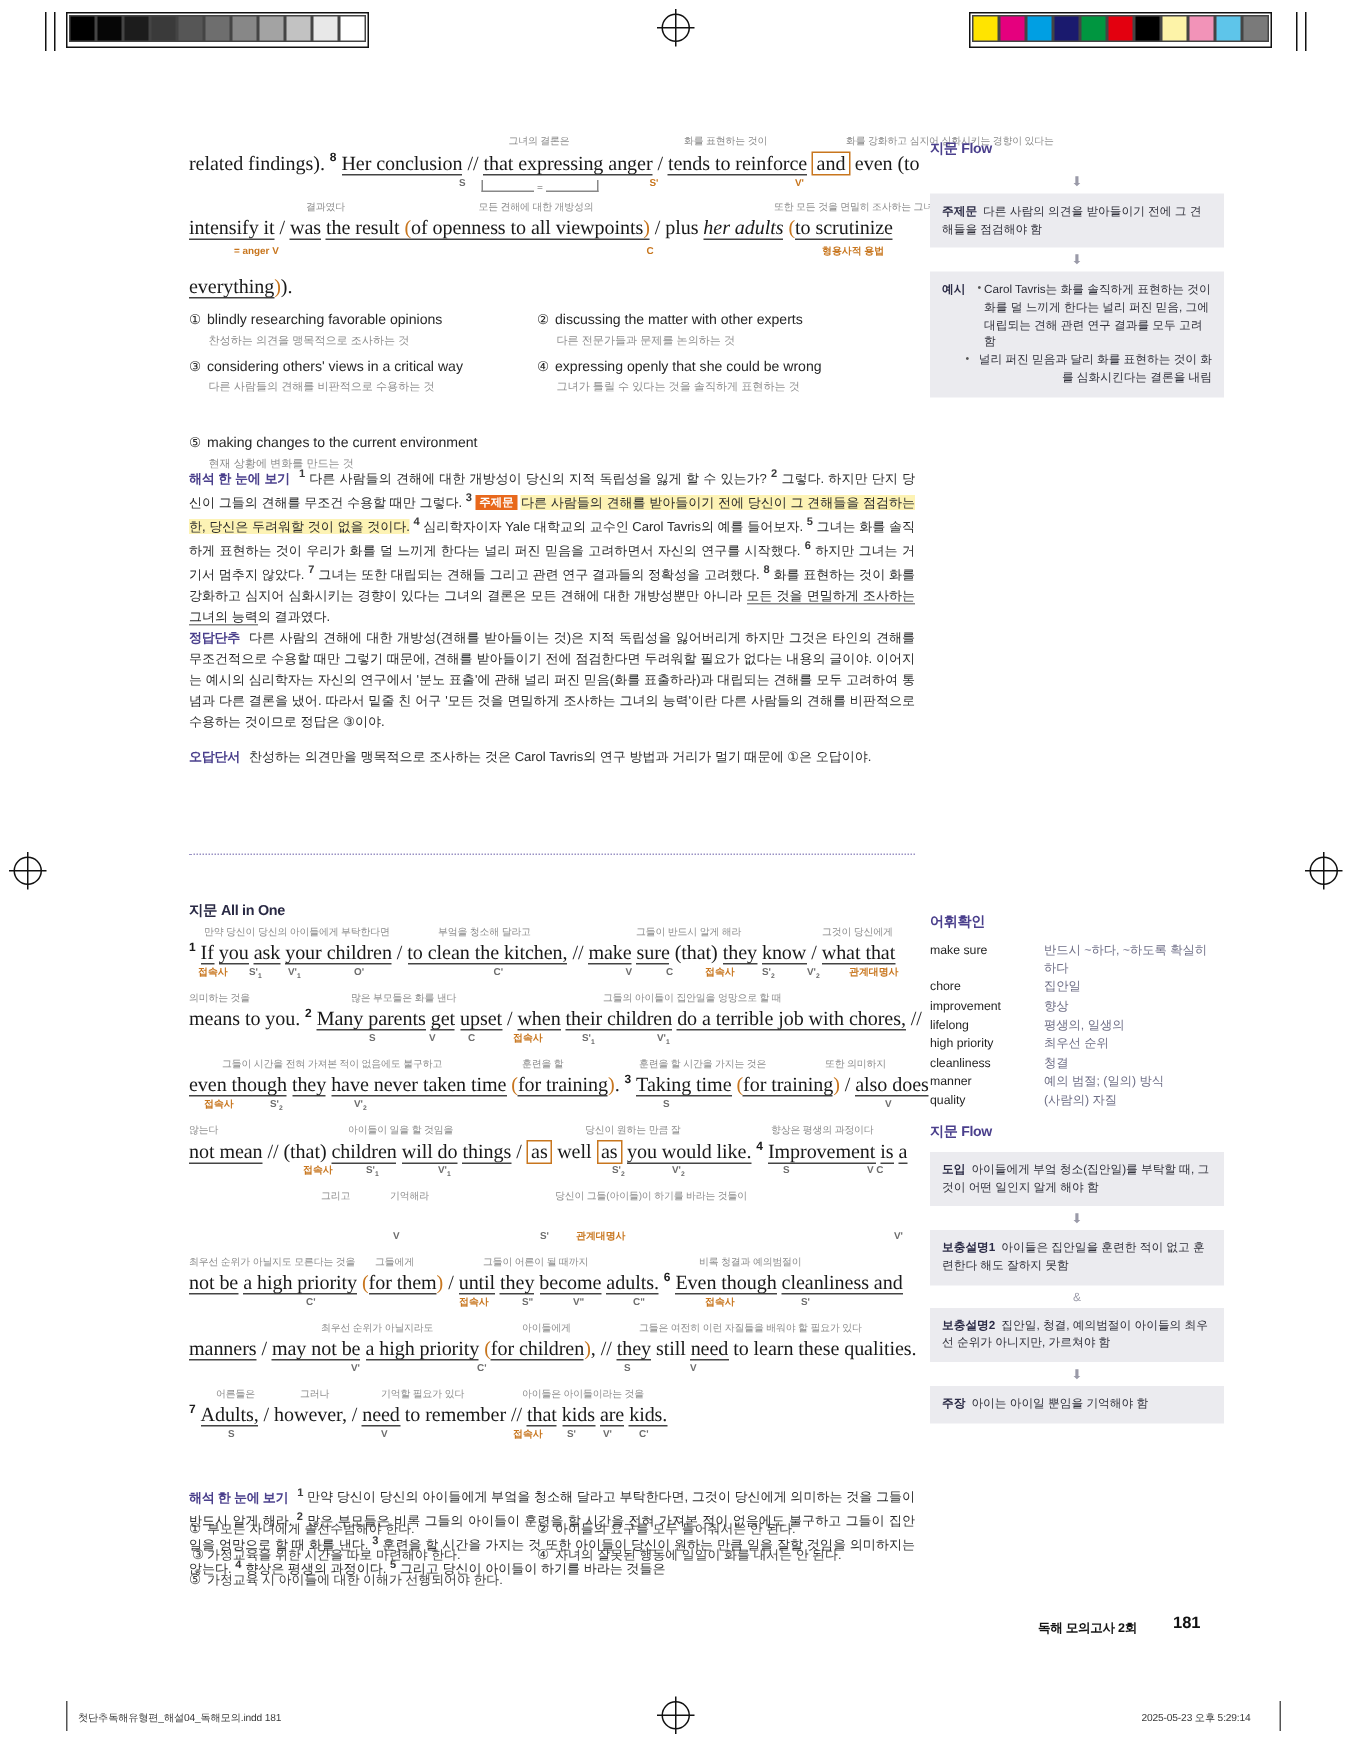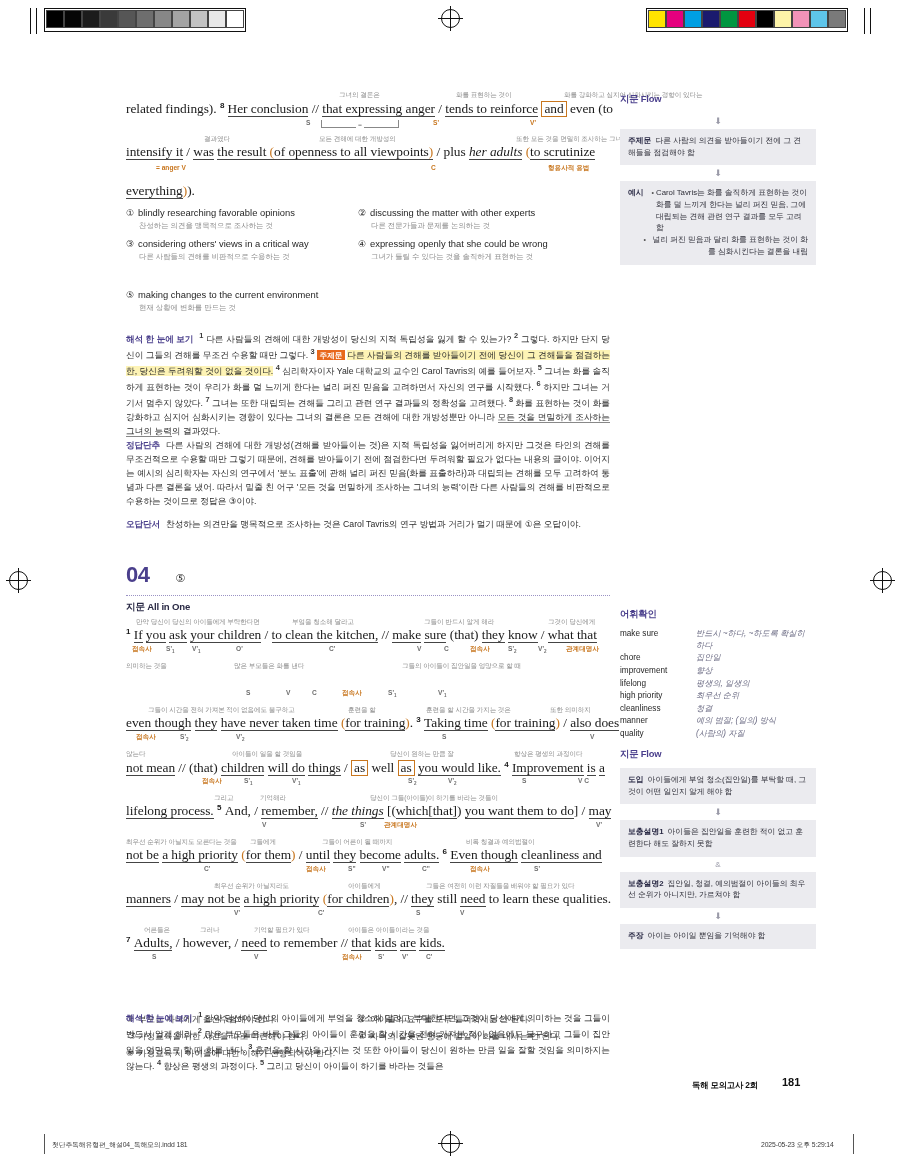--- a/index.html
+++ b/index.html
@@ -93,21 +93,21 @@
   .lab.gray { color:#6d6d6d; }
 
   
   .choices { position: relative; }
   .choice { position: absolute; }
   .ch-en { font-size: 9.4px; color: #262626; white-space: nowrap; }
   .ch-ko { font-size: 7.4px; color: #8c8c8c; margin-top: 3px; margin-left: 13px; white-space: nowrap; }
   .ch-num { display: inline-block; width: 12px; font-size: 9px; }
 
   
-  .expl { font-size: 8.7px; line-height: 1.62; color: #2b2b2b; text-align: justify; margin-top: 20px; }
+  .expl { font-size: 8.7px; line-height: 1.62; color: #2b2b2b; text-align: justify; }
   .expl .tag {
     color: #4a3f8c;
     font-weight: bold;
     letter-spacing: -0.2px;
     margin-right: 6px;
   }
   .expl .num { font-weight: bold; font-size: 7.4px; vertical-align: super; color:#3a3a3a; }
   .hl { background: #fdf3b5; }
   .chip {
     background: #e8681c;
@@ -167,21 +167,21 @@
     color: #9a9aa8;
     font-size: 8px;
     line-height: 1;
     padding: 4px 0 3px 0;
   }
   .bullet-li { display: flex; }
   .bullet-li .bd { color:#555; margin-right:2px; font-size:7px; line-height:1.6;}
 
   .vocab-row { display: flex; font-size: 8.2px; line-height: 1.42; margin-bottom: 1px; }
   .vocab-en { width: 76px; color: #1f1f1f; flex: none; }
-  .vocab-ko { color: #6e6e86; font-style: italic; }
+  .vocab-ko { color: #6e6e86; }
 
   
   .foot-center {
     position: absolute;
     font-size: 8.4px;
     font-weight: bold;
     letter-spacing: -0.2px;
     color: #111;
   }
   .foot-page { position: absolute; font-size: 11px; font-weight: bold; color: #111; }
@@ -318,24 +318,20 @@
           <div class="bullet-li" style="margin-left:-8px;text-align:right;">
               <span class="bd">•</span>
               <span>널리 퍼진 믿음과 달리 화를 표현하는 것이 화를 심화시킨다는 결론을 내림</span>
             </div>
         </div>
       </div>
     </div>
   </div>
 
   <div class="col-main" style="top:562px;">
-    <div class="qhead">
-      <span class="qnum">04</span>
-      <span class="qans">⑤</span>
-    </div>
     <div class="dotrule"></div>
   </div>
 
   <div class="col-main sec-title" style="top:601px;">지문 All in One</div>
 
   <div class="col-main analysis" style="top:619px;">
 
     <div class="an-line" style="height:30px;">
       <span class="gloss" style="left:10px; top:0;">만약 당신이 당신의 아이들에게 부탁한다면</span>
       <span class="gloss" style="left:166px; top:0;">부엌을 청소해 달라고</span>
@@ -354,20 +350,23 @@
       <span class="lab" style="left:344px; top:27px;">접속사</span>
       <span class="lab gray" style="left:382px; top:27px;">S'<sub style="font-size:4.5px">2</sub></span>
       <span class="lab gray" style="left:412px; top:27px;">V'<sub style="font-size:4.5px">2</sub></span>
       <span class="lab" style="left:440px; top:27px;">관계대명사</span>
     </div>
 
     <div class="an-line" style="height:30px; margin-top:5px;">
       <span class="gloss" style="left:0; top:0;">의미하는 것을</span>
       <span class="gloss" style="left:108px; top:0;">많은 부모들은 화를 낸다</span>
       <span class="gloss" style="left:276px; top:0;">그들의 아이들이 집안일을 엉망으로 할 때</span>
+      <div class="eng" style="position:absolute; left:0; top:9px;">
+        means to you.&nbsp;<span class="sup">2</span>&nbsp;<span class="u">Many parents</span> <span class="u">get</span> <span class="u">upset</span> / <span class="u">when</span> <span class="u">their children</span> <span class="u">do a terrible job with chores,</span> //
+      </div>
       <span class="lab gray" style="left:120px; top:27px;">S</span>
       <span class="lab gray" style="left:160px; top:27px;">V</span>
       <span class="lab gray" style="left:186px; top:27px;">C</span>
       <span class="lab" style="left:216px; top:27px;">접속사</span>
       <span class="lab gray" style="left:262px; top:27px;">S'<sub style="font-size:4.5px">1</sub></span>
       <span class="lab gray" style="left:312px; top:27px;">V'<sub style="font-size:4.5px">1</sub></span>
     </div>
 
     <div class="an-line" style="height:30px; margin-top:5px;">
       <span class="gloss" style="left:22px; top:0;">그들이 시간을 전혀 가져본 적이 없음에도 불구하고</span>
@@ -398,23 +397,20 @@
       <span class="lab gray" style="left:282px; top:27px;">S'<sub style="font-size:4.5px">2</sub></span>
       <span class="lab gray" style="left:322px; top:27px;">V'<sub style="font-size:4.5px">2</sub></span>
       <span class="lab gray" style="left:396px; top:27px;">S</span>
       <span class="lab gray" style="left:452px; top:27px;">V C</span>
     </div>
 
     <div class="an-line" style="height:30px; margin-top:5px;">
       <span class="gloss" style="left:88px; top:0;">그리고</span>
       <span class="gloss" style="left:134px; top:0;">기억해라</span>
       <span class="gloss" style="left:244px; top:0;">당신이 그들(아이들)이 하기를 바라는 것들이</span>
-      <div class="eng" style="position:absolute; left:0; top:9px;">
-        <span class="u">lifelong process.</span>&nbsp;<span class="sup">5</span>&nbsp;And, / <span class="u">remember,</span> // <span class="u ital">the things</span> [(<span class="u">which[that]</span>) <span class="u">you want them to do</span>] / <span class="u">may</span>
-      </div>
       <span class="lab gray" style="left:136px; top:27px;">V</span>
       <span class="lab gray" style="left:234px; top:27px;">S'</span>
       <span class="lab" style="left:258px; top:27px;">관계대명사</span>
       <span class="lab gray" style="left:470px; top:27px;">V'</span>
     </div>
 
     <div class="an-line" style="height:30px; margin-top:5px;">
       <span class="gloss" style="left:0; top:0;">최우선 순위가 아닐지도 모른다는 것을</span>
       <span class="gloss" style="left:124px; top:0;">그들에게</span>
       <span class="gloss" style="left:196px; top:0;">그들이 어른이 될 때까지</span>

